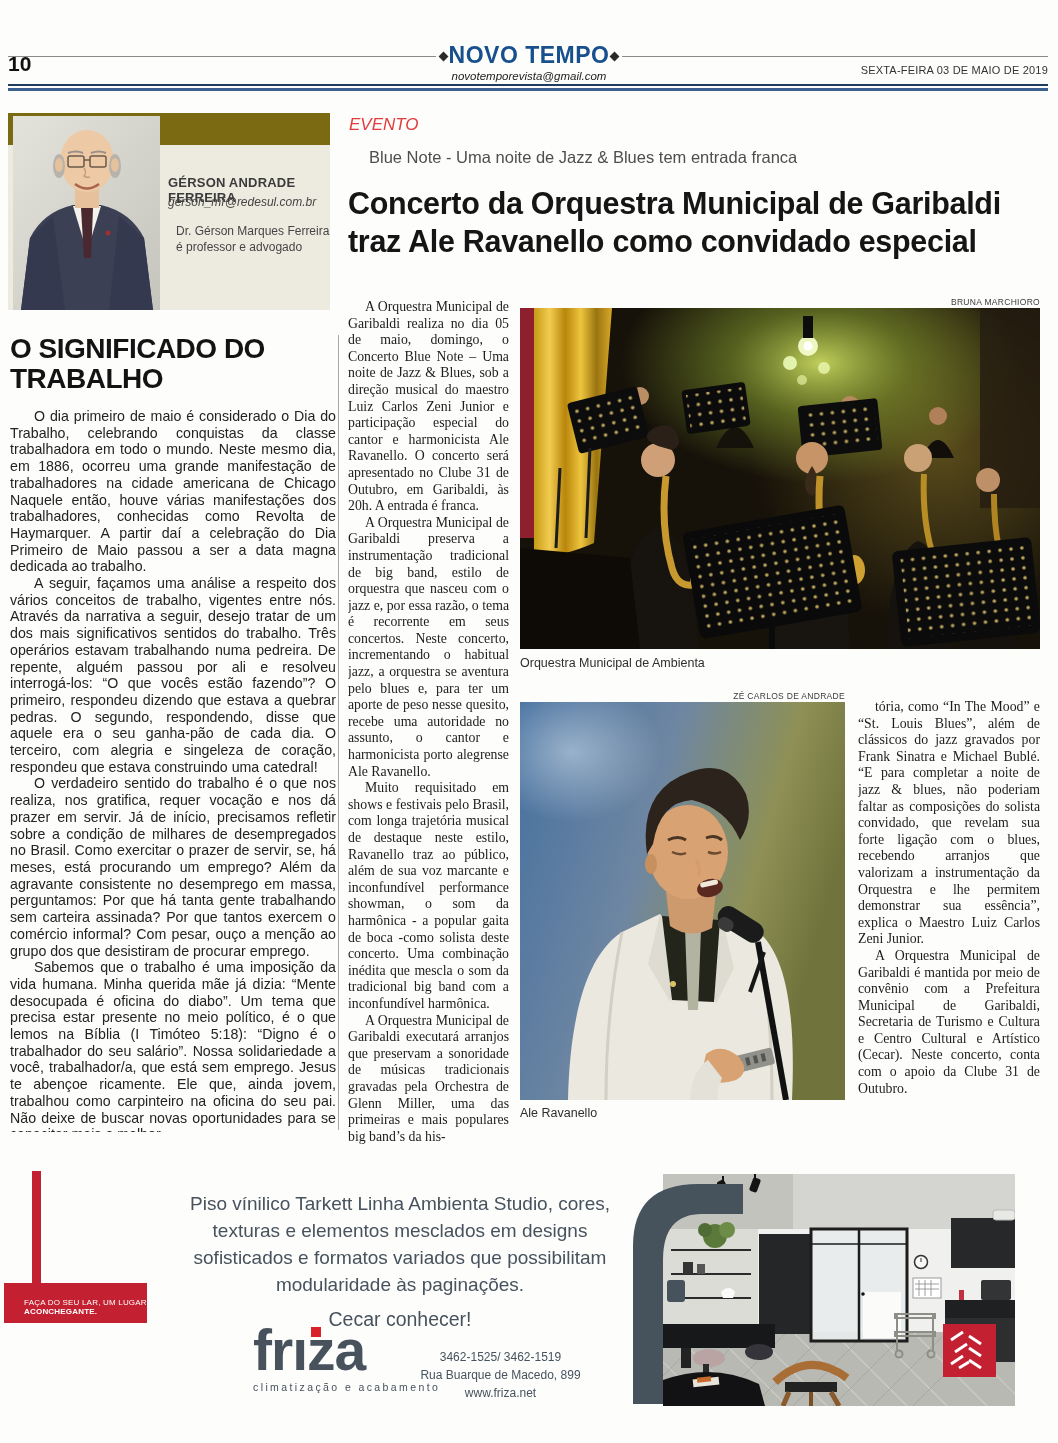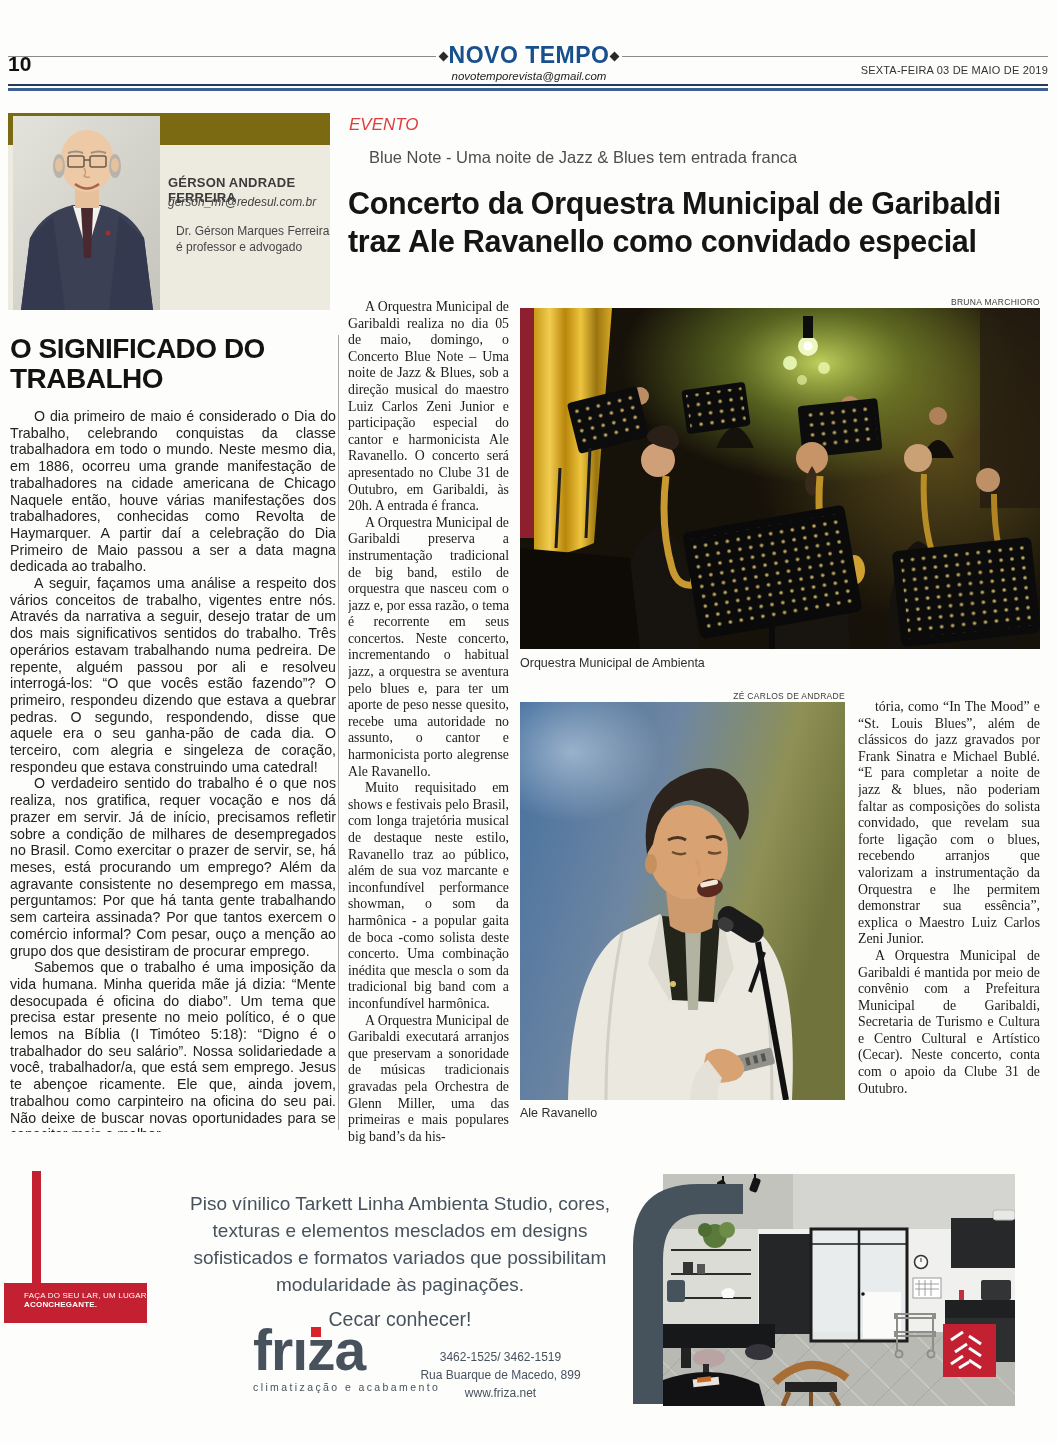--- a/index.html
+++ b/index.html
@@ -50,21 +50,21 @@
   #caption2{left:520px;top:1106px;}
   .serifcol{font-family:"Liberation Serif",serif;color:#1c1c1c;text-align:justify;
             font-size:13.8px;line-height:16.6px;overflow:hidden;}
   .serifcol p{margin:0;text-indent:17px;}
   #art-col1{left:348px;top:299px;width:161px;height:846px;}
   #art-col2{left:858px;top:699px;width:182px;height:446px;}
 
   
   #ad-redbar{left:32px;top:1171px;width:9px;height:113px;background:#c32031;}
   #ad-redbox{left:4px;top:1283px;width:143px;height:40px;background:#c32031;color:#fff;
-             padding-top:8px;padding-left:20px;box-sizing:border-box;font-size:8px;letter-spacing:.2px;}
+             padding-top:15px;padding-left:20px;box-sizing:border-box;font-size:8px;letter-spacing:.2px;}
   #ad-redbox .b2{font-weight:bold;}
   #ad-copy{left:168px;top:1190px;width:464px;text-align:center;color:#47525d;
            font-size:19px;line-height:1.43;}
   #ad-cta{left:168px;top:1308px;width:464px;text-align:center;color:#47525d;font-size:19.5px;}
   #friza-logo{left:253px;top:1322px;width:240px;color:#47525d;}
   #friza-word{position:relative;font-size:57px;font-weight:bold;letter-spacing:-1px;line-height:1;}
   #friza-dot{position:absolute;width:10px;height:10px;background:#d8232a;left:58px;top:5px;}
   #friza-tag{font-size:10.5px;letter-spacing:2.4px;margin-top:2px;}
   #friza-contact{left:408px;top:1348px;width:185px;text-align:center;color:#47525d;
                  font-size:12px;line-height:1.5;}

